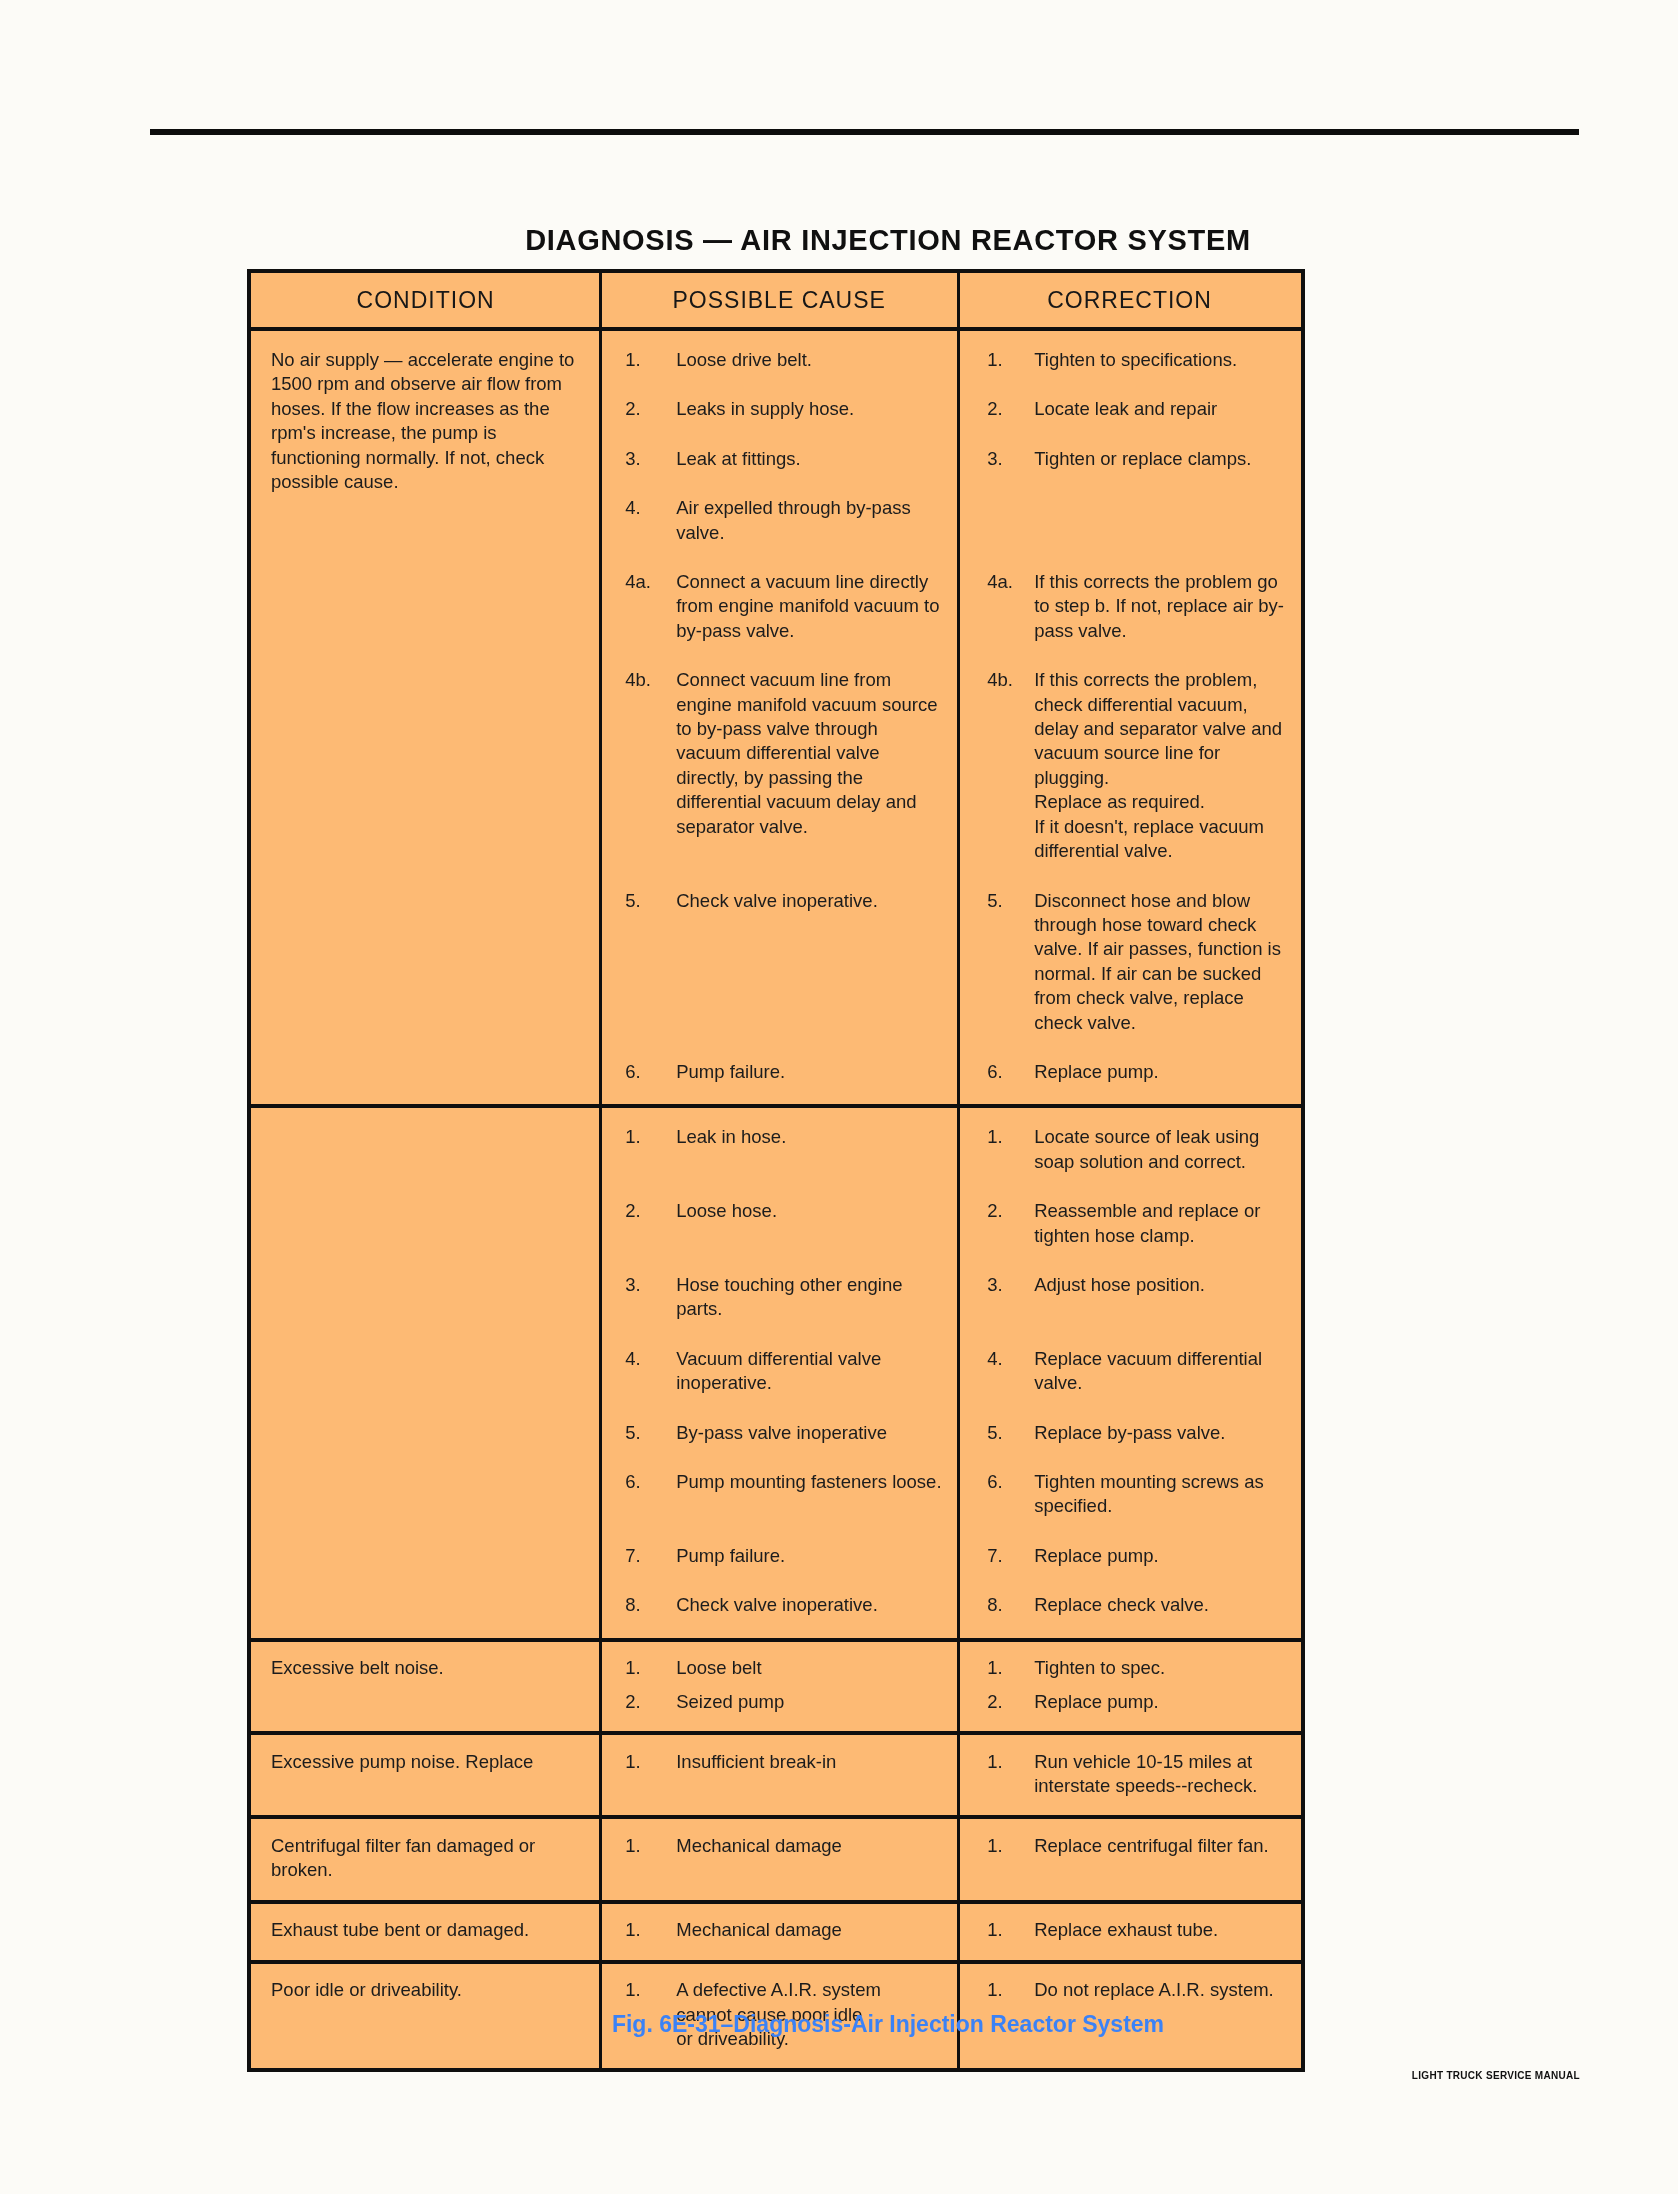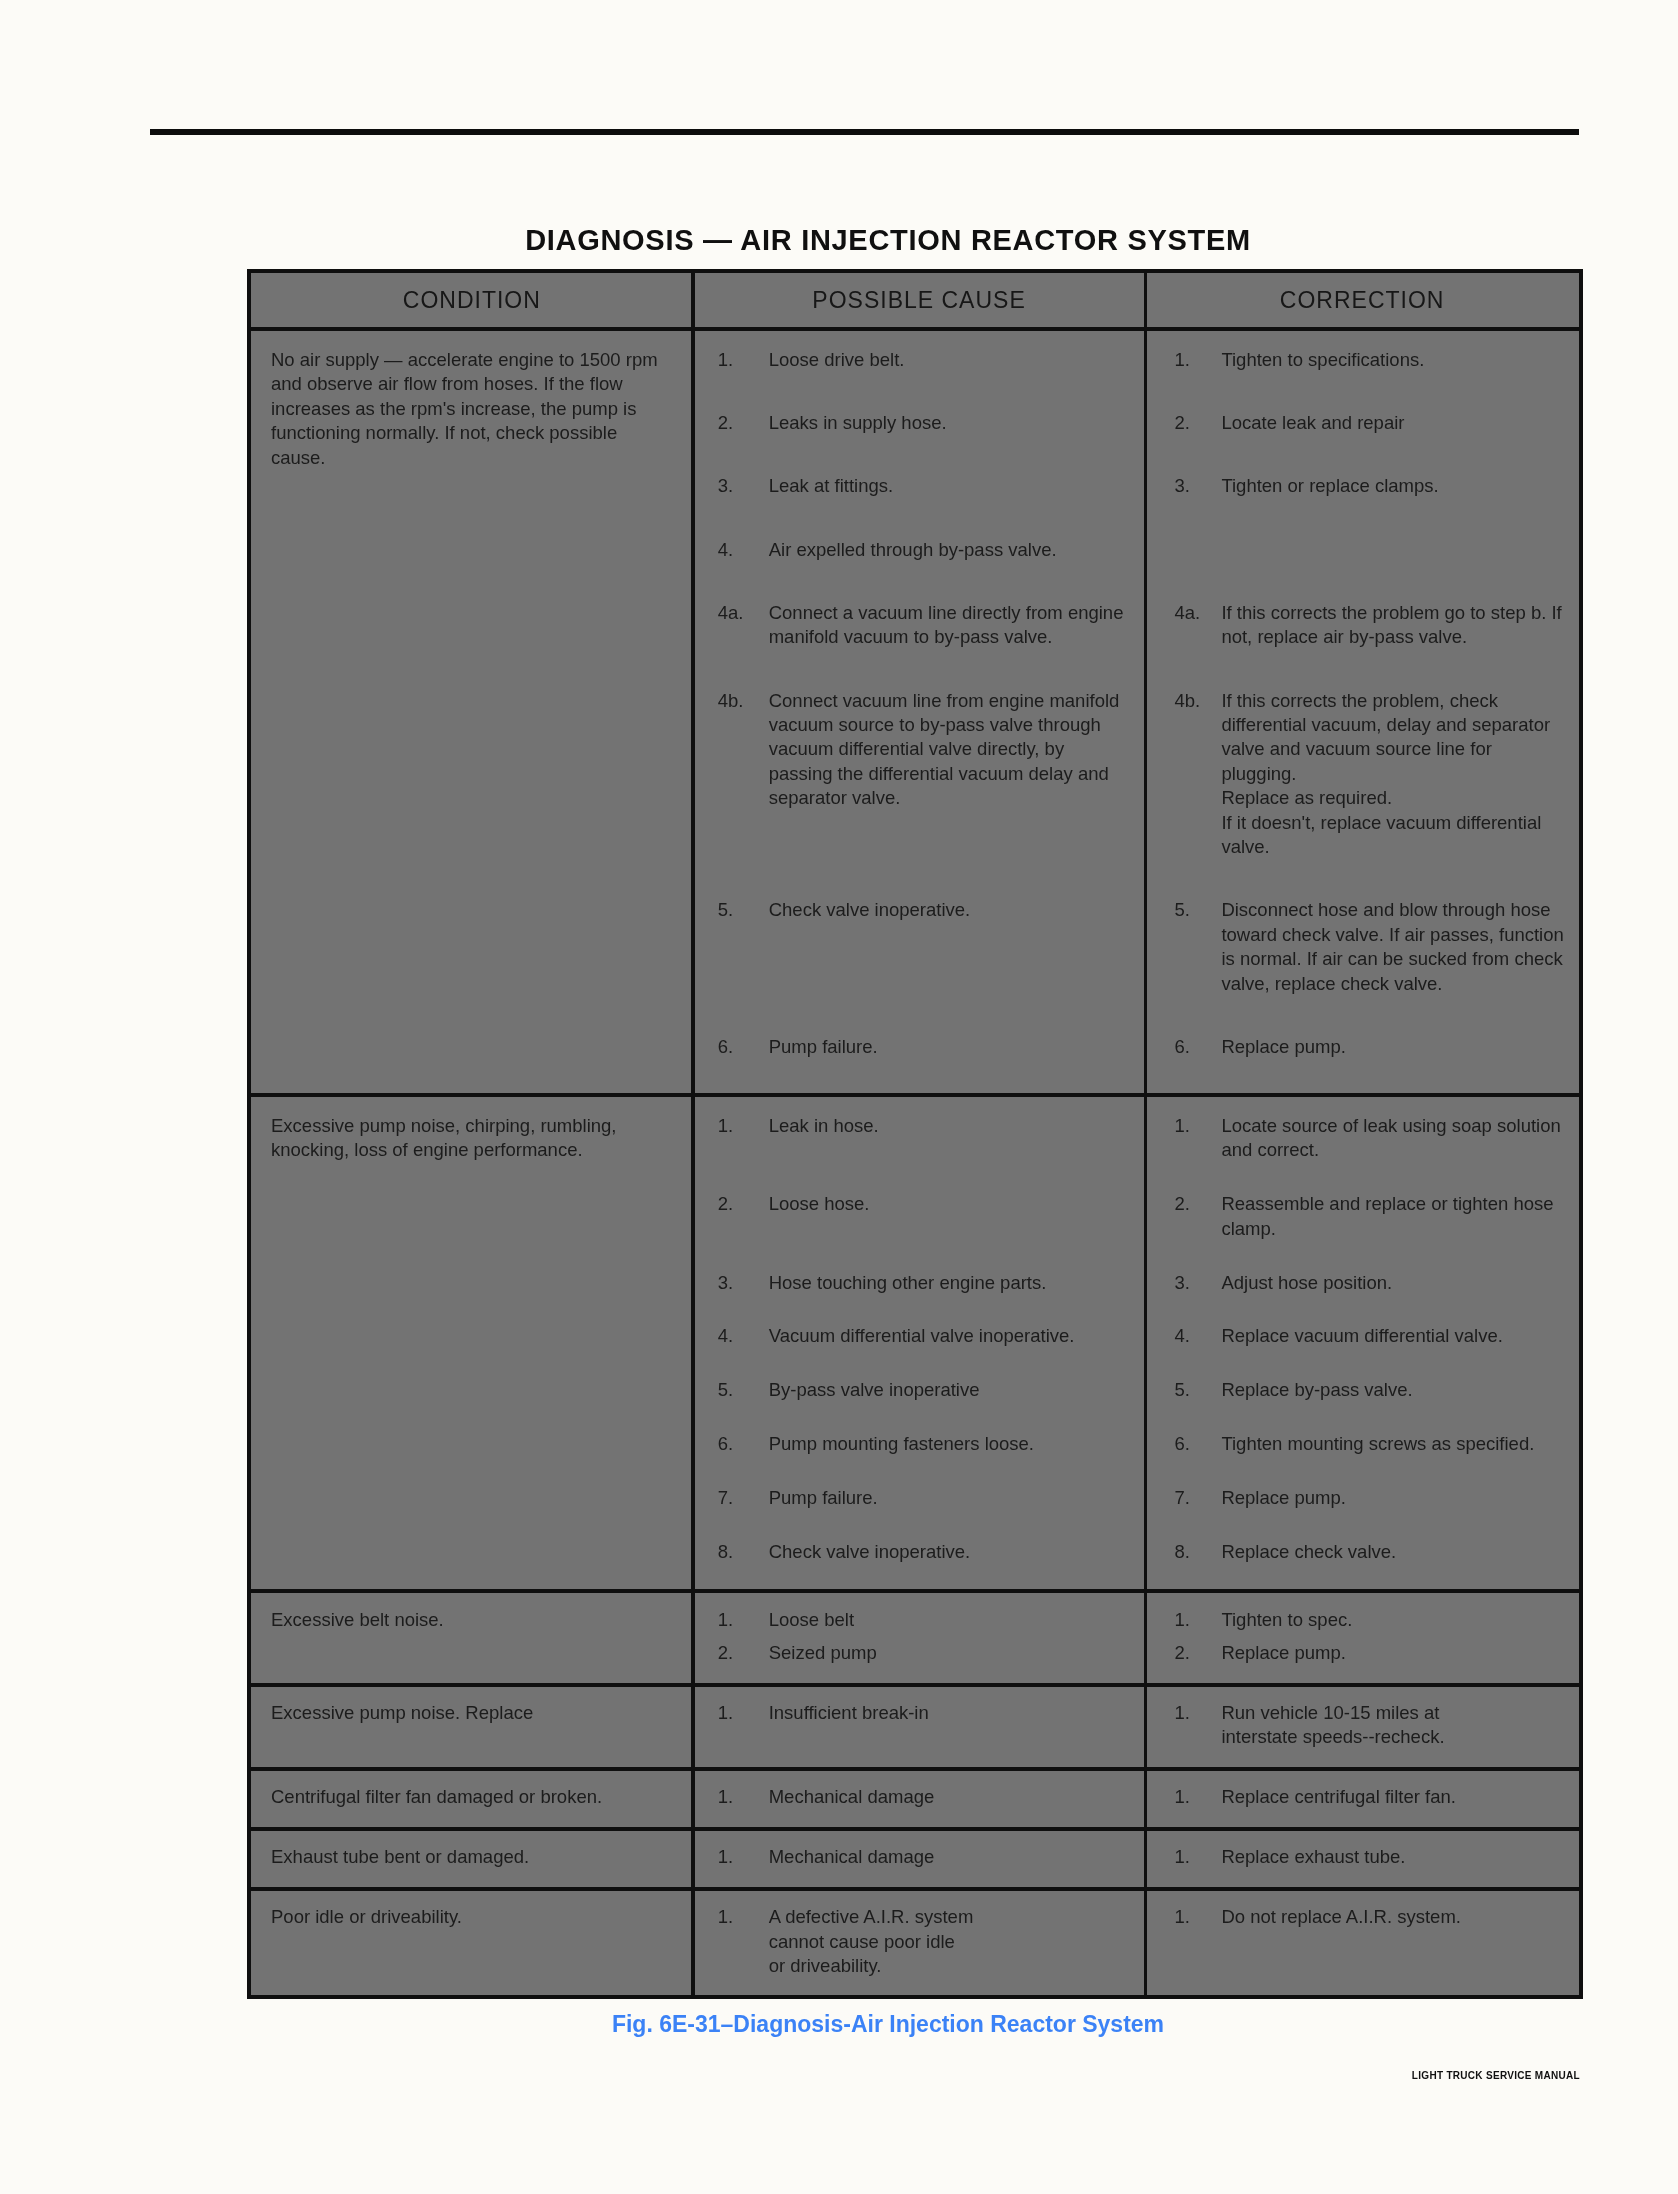--- a/index.html
+++ b/index.html
@@ -23,24 +23,24 @@
     background:#0d0d0d;
   }
   
   .table-title{
     position:absolute;top:224px;left:247px;width:1282px;
     text-align:center;font-weight:bold;font-size:29px;letter-spacing:0.7px;
     color:#101010;
   }
   
   .dtable{
-    position:absolute;top:269px;left:247px;width:1336px;
+    position:absolute;top:269px;left:247px;width:1058px;
     border:4px solid #0f0f0f;
     box-sizing:border-box;
-    background:#737373;
+    background:#fdba74;
   }
   .thead{
     position:relative;
     display:grid;grid-template-columns:33.26% 34.09% 32.65%;
     align-items:center;
     height:54px;
     border-bottom:4.6px solid #0f0f0f;
     font-size:23px;letter-spacing:1px;font-weight:400;
   }
   .hcell{text-align:center;}
@@ -166,21 +166,20 @@
             <span class="txt">Pump failure.</span>
           </div>
           <div class="cell item corr" style="grid-area: 8 / 3;">
             <span class="num">6.</span>
             <span class="txt">Replace pump.</span>
           </div>
           <div class="vline v1"></div>
           <div class="vline v2"></div>
         </div>
         <div class="trow roomy row-1">
-          <div class="cell cond" style="grid-row: 1 / span 8;">Excessive pump noise, chirping, rumbling, knocking, loss of engine performance.</div>
           <div class="cell item cause" style="grid-area: 1 / 2;">
             <span class="num">1.</span>
             <span class="txt">Leak in hose.</span>
           </div>
           <div class="cell item corr" style="grid-area: 1 / 3;">
             <span class="num">1.</span>
             <span class="txt">Locate source of leak using soap solution and correct.</span>
           </div>
           <div class="cell item cause" style="grid-area: 2 / 2;">
             <span class="num">2.</span>

